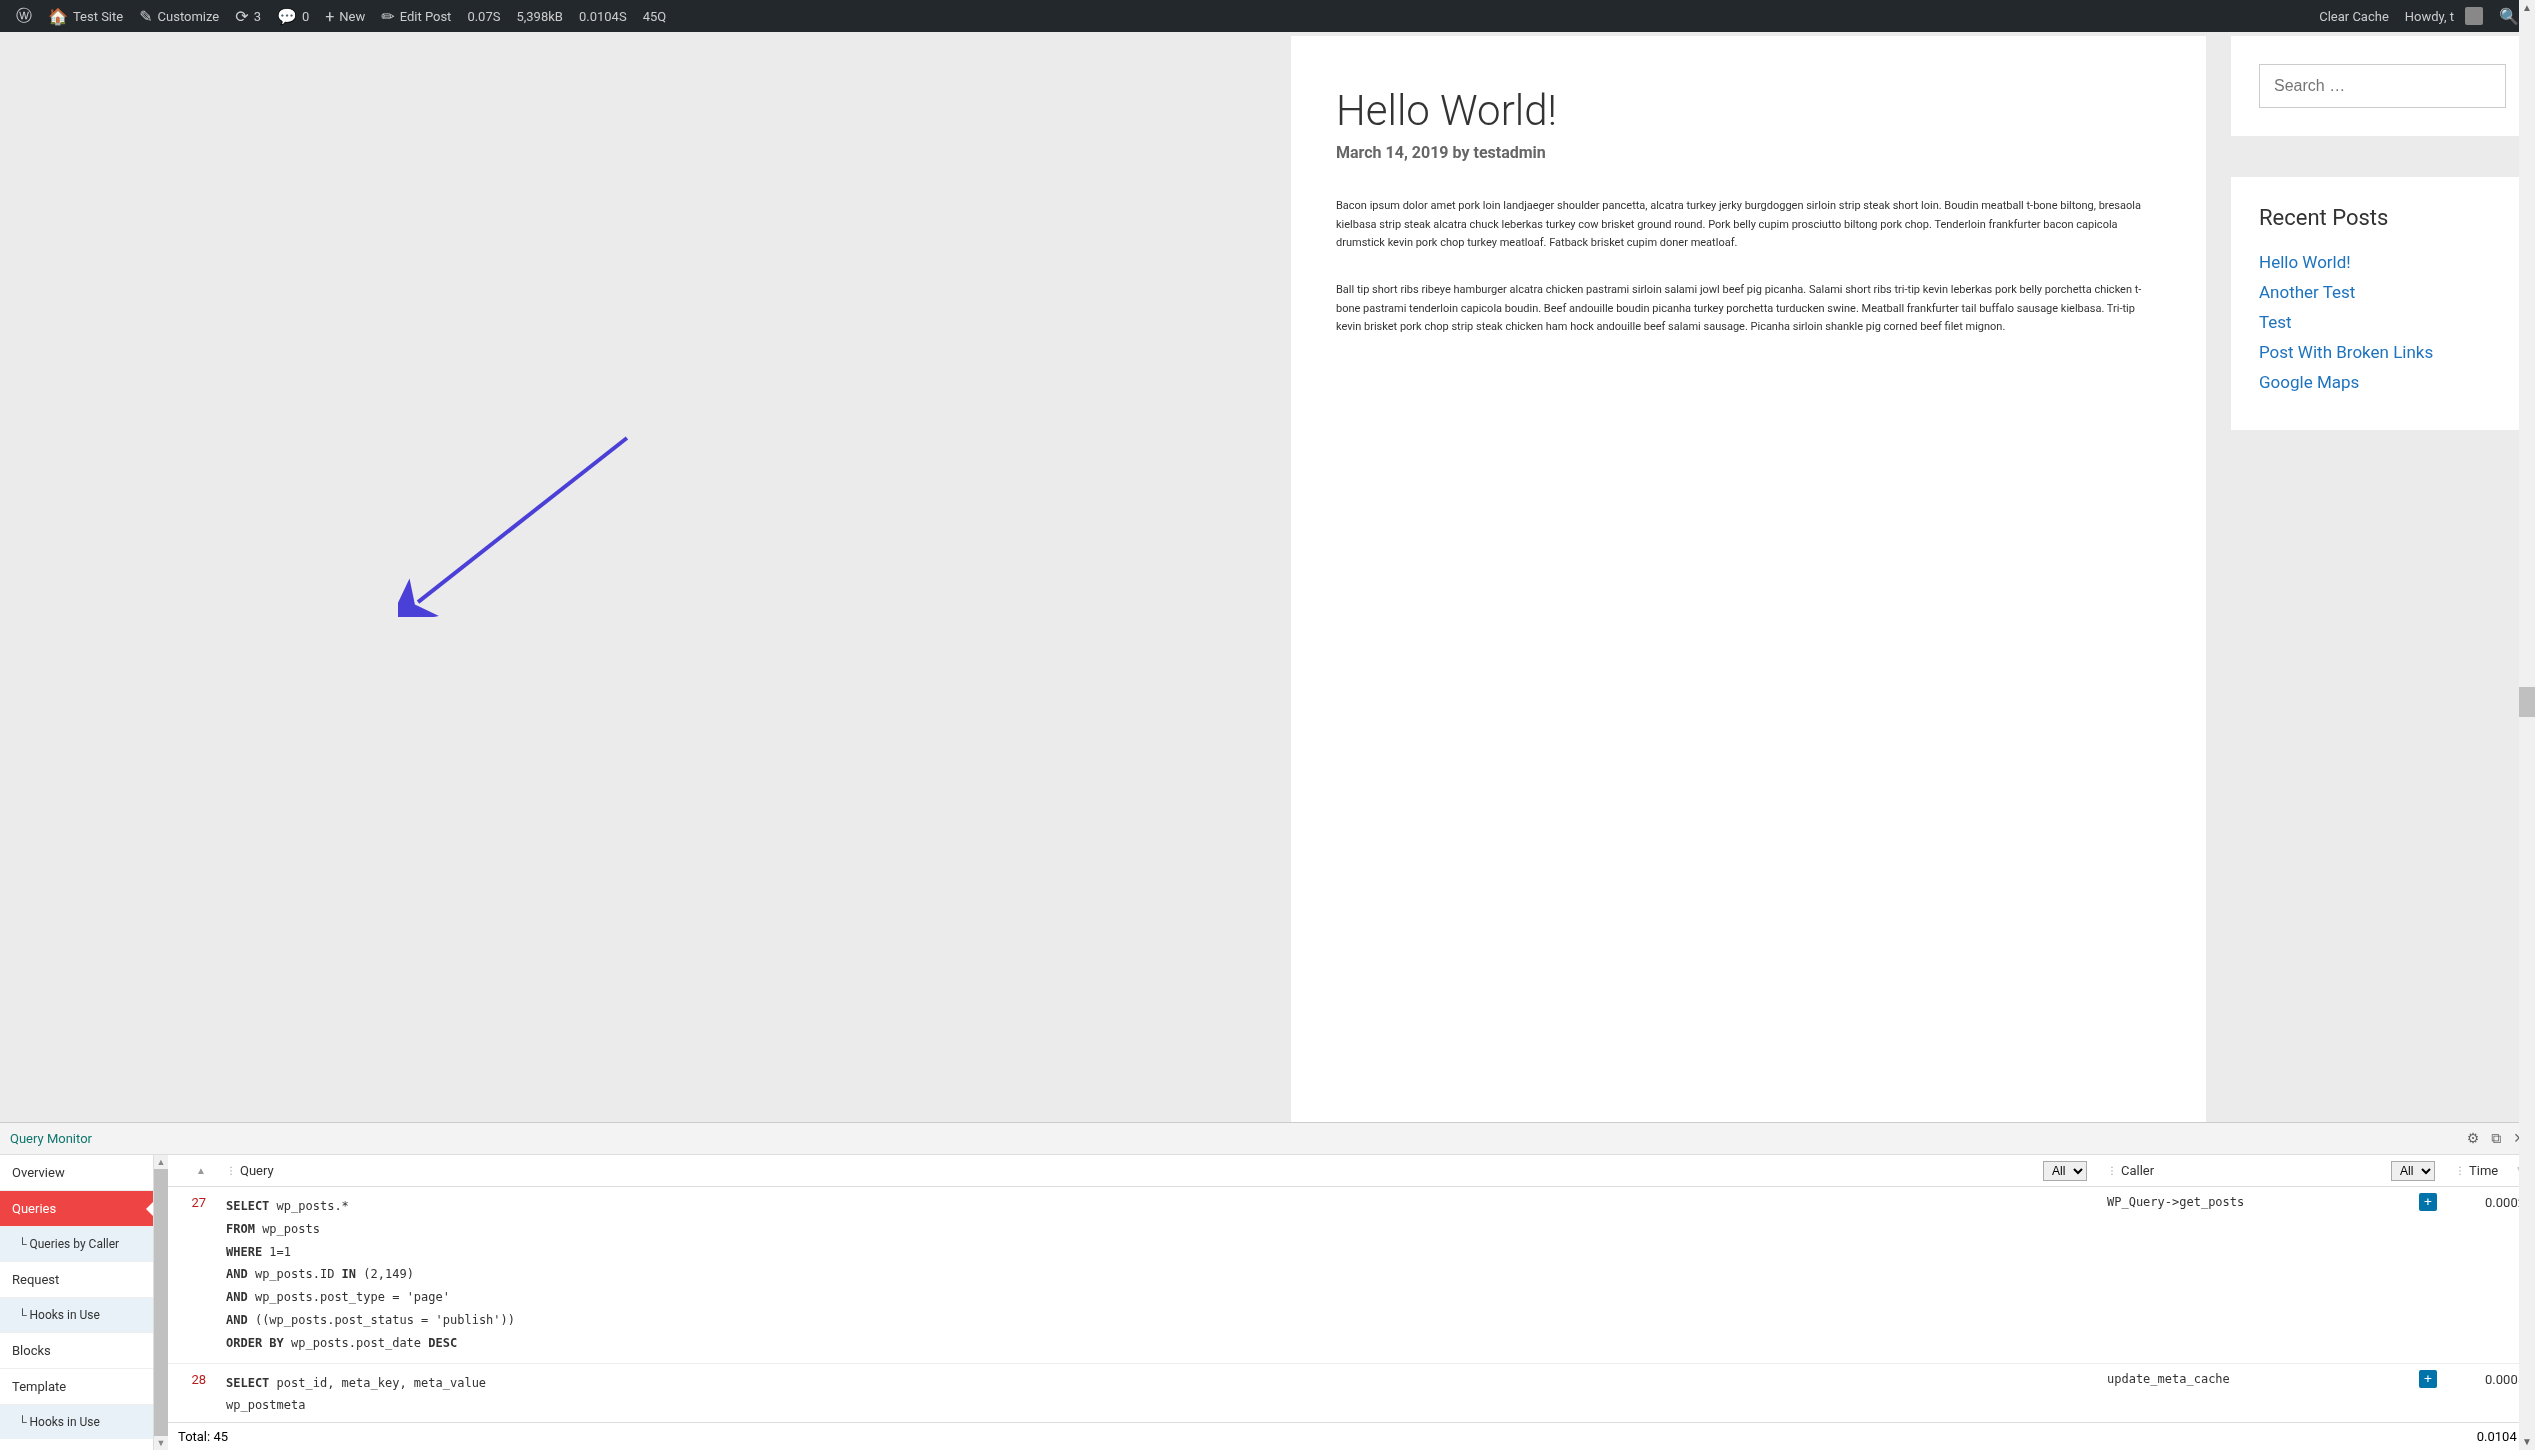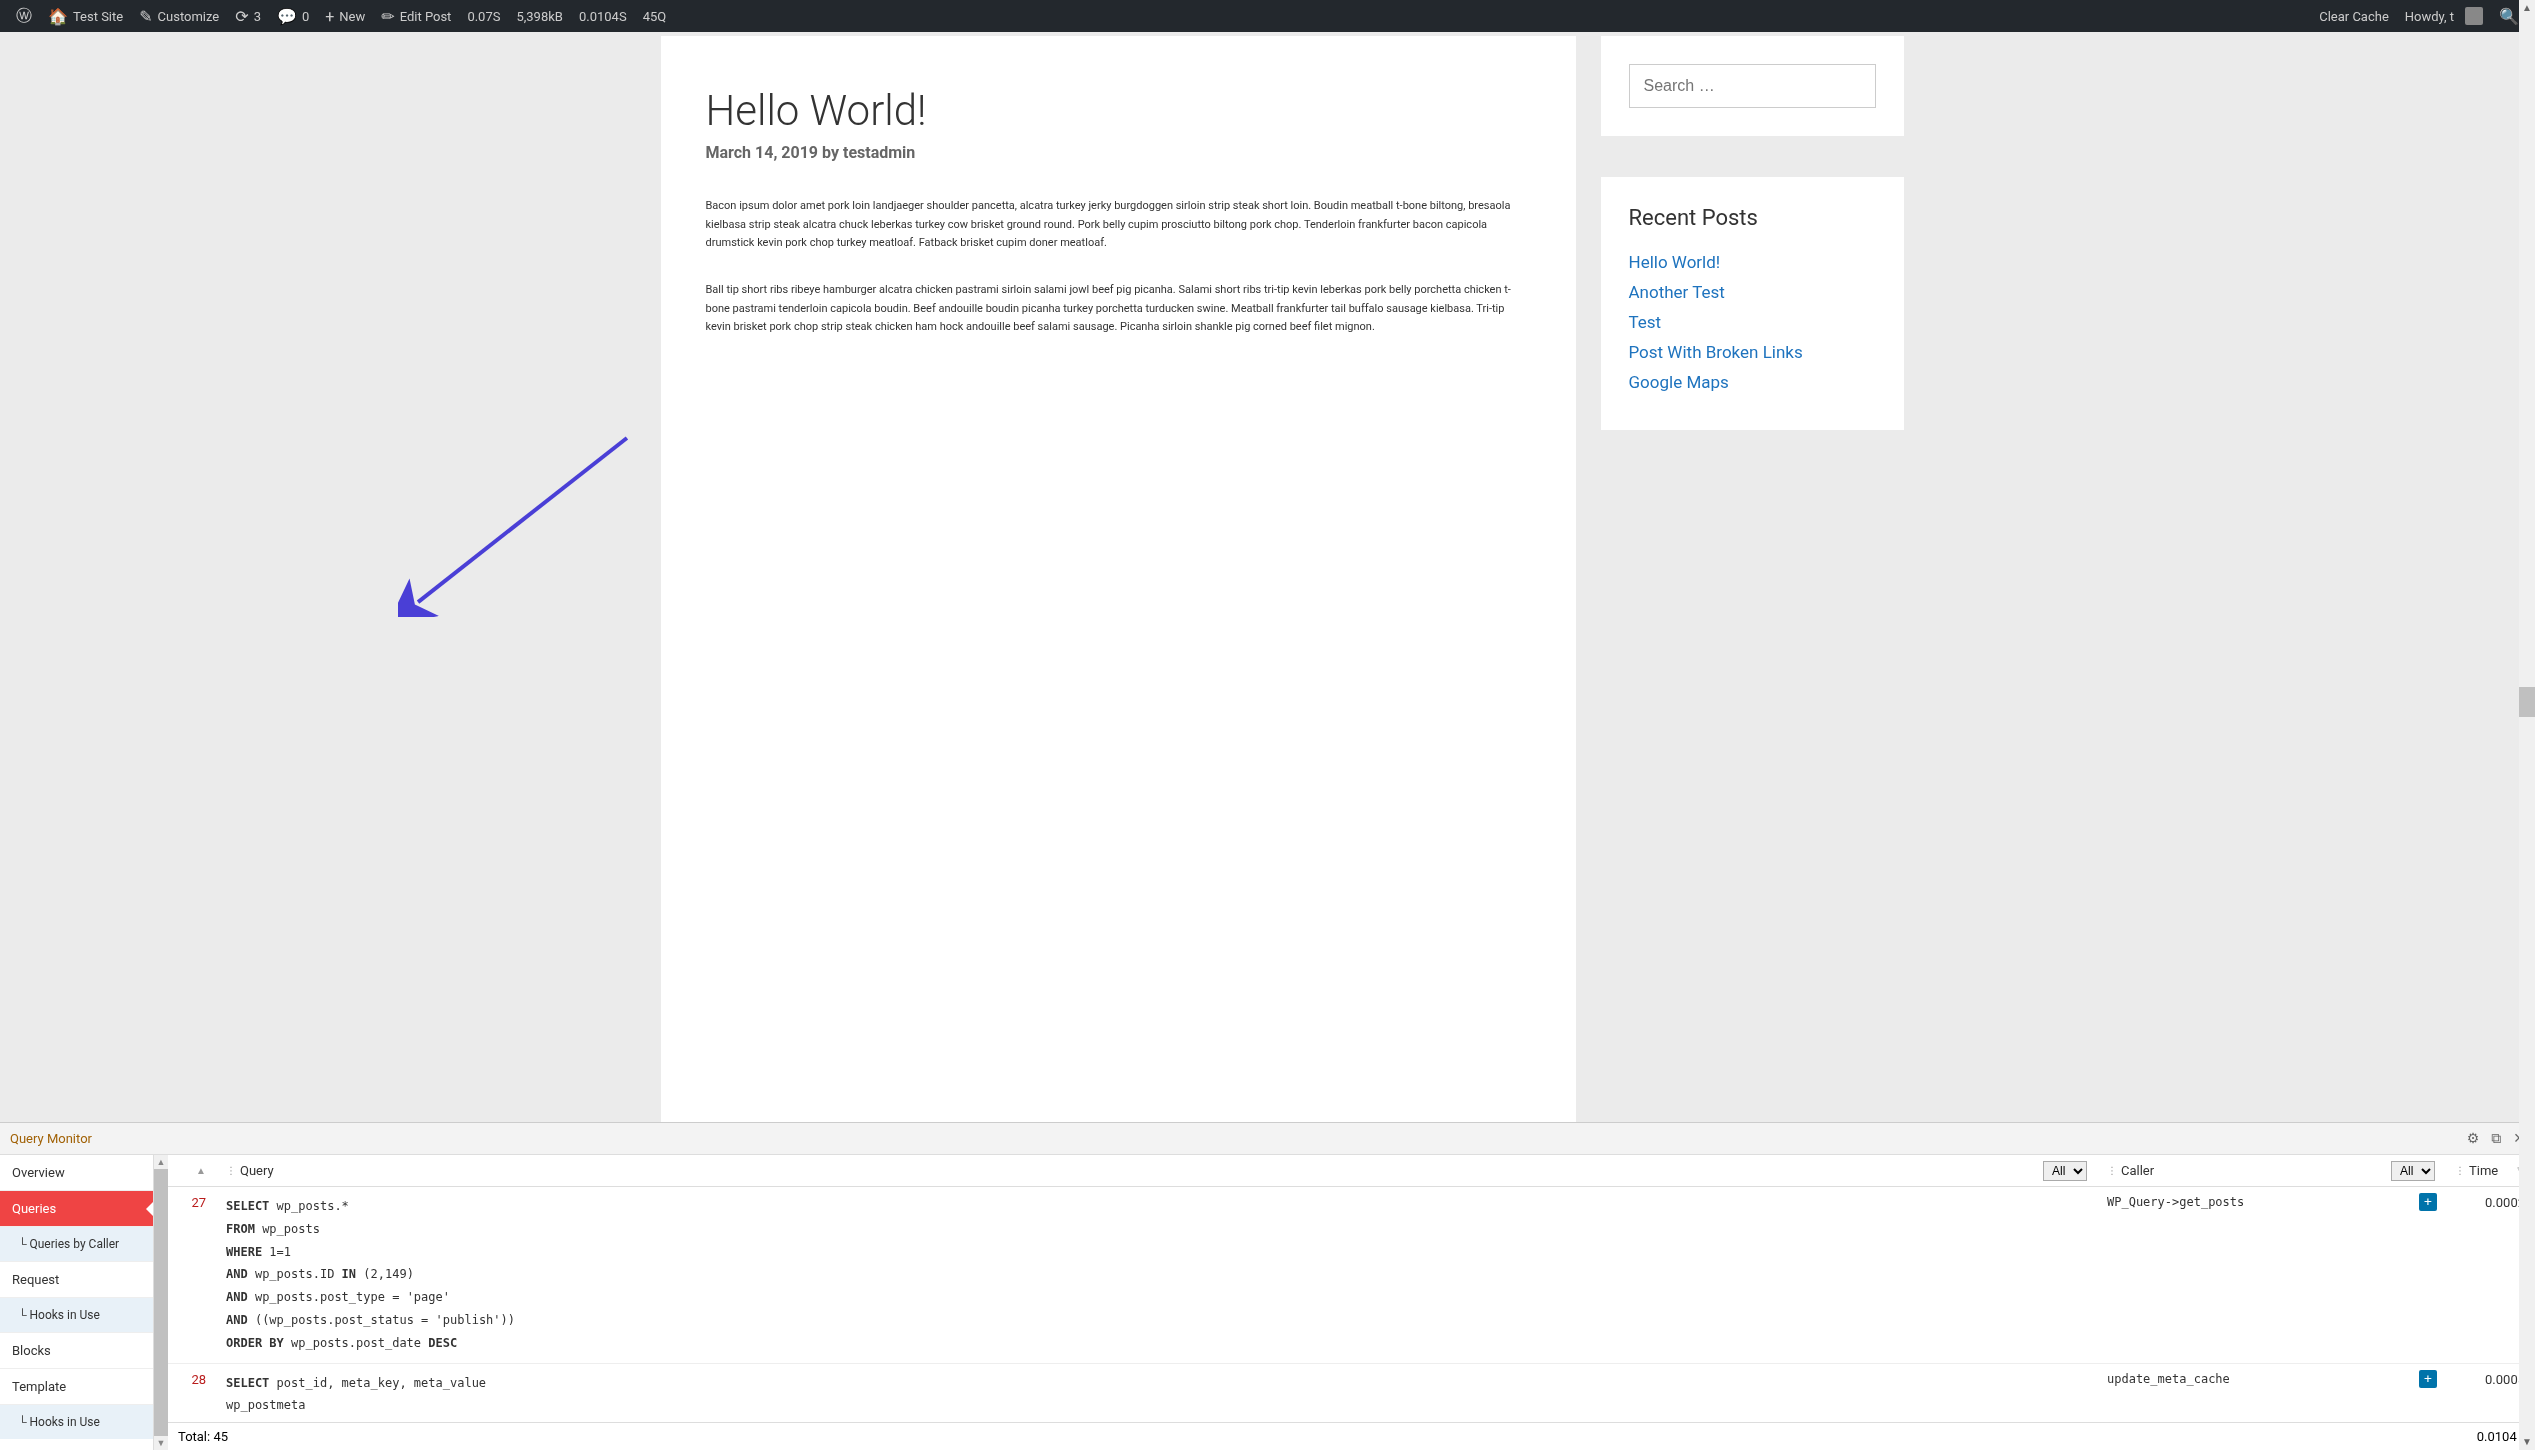--- a/index.html
+++ b/index.html
@@ -5,39 +5,39 @@
 * { margin: 0; padding: 0; box-sizing: border-box; }
 body { font-family: -apple-system, BlinkMacSystemFont, "Segoe UI", Roboto, sans-serif; background: #ebebeb; overflow: hidden; height: 100vh; }
 
 
 .admin-bar { background: #23282d; color: #ccc; height: 32px; display: flex; align-items: center; font-size: 13px; padding: 0 8px; justify-content: space-between; }
 .admin-left, .admin-right { display: flex; align-items: center; gap: 0; }
 .admin-item { padding: 0 8px; height: 32px; display: flex; align-items: center; gap: 5px; cursor: pointer; color: #ccc; }
 .admin-icon { font-size: 16px; }
 
 
-.page-wrap { display: flex; justify-content: center; height: calc(100vh - 32px - 328px); overflow: hidden; padding-left: 30px; }
+.page-wrap { display: flex; justify-content: flex-end; height: calc(100vh - 32px - 328px); overflow: hidden; padding-left: 30px; }
 .page-inner { display: flex; gap: 25px; width: 1244px; margin-top: 4px; }
 .main-content { background: #fff; width: 915px; padding: 50px 45px; }
 .post-title { font-size: 42px; font-weight: 300; color: #333; margin-bottom: 8px; }
 .post-meta { color: #666; font-size: 16px; margin-bottom: 35px; font-weight: bold; }
 .post-body p { font-size: 11px; line-height: 1.7; color: #333; margin-bottom: 28px; }
 
 .sidebar { width: 303px; display: flex; flex-direction: column; gap: 41px; }
 .widget { background: #fff; padding: 28px; }
 .search-input { width: 100%; padding: 12px 14px; border: 1px solid #ccc; font-size: 16px; color: #666; }
 .widget-title { font-size: 22px; color: #333; margin-bottom: 22px; font-weight: 400; }
 .post-list { list-style: none; }
 .post-list li { margin-bottom: 10px; }
 .post-list a { color: #1e73be; text-decoration: none; font-size: 17px; }
 
 
 .qm-panel { position: fixed; bottom: 0; left: 0; right: 0; height: 328px; background: #fff; border-top: 1px solid #ccc; display: flex; flex-direction: column; font-size: 13px; }
 .qm-header { height: 32px; background: #f3f3f3; border-bottom: 1px solid #ddd; display: flex; align-items: center; justify-content: space-between; padding: 0 10px; }
-.qm-title { color: #a16207; }
+.qm-title { color: #0f766e; }
 .qm-header-icons { display: flex; gap: 12px; }
 .qm-header-icons span { cursor: pointer; color: #666; font-size: 14px; }
 
 .qm-body { display: flex; flex: 1; overflow: hidden; }
 .qm-nav { width: 154px; background: #fff; border-right: 1px solid #ddd; overflow-y: auto; }
 .qm-nav-item { padding: 10px 12px; border-bottom: 1px solid #eee; cursor: pointer; color: #333; }
 .qm-nav-item.active { background: #ef4444; color: #fff; position: relative; }
 .qm-nav-item.active::after { content: ''; position: absolute; right: -1px; top: 50%; transform: translateY(-50%); border: 8px solid transparent; border-right-color: #fff; }
 .qm-nav-item.sub { padding-left: 18px; background: #e8f1f8; font-size: 12px; }
 .qm-nav-item.sub::before { content: '└ '; }

